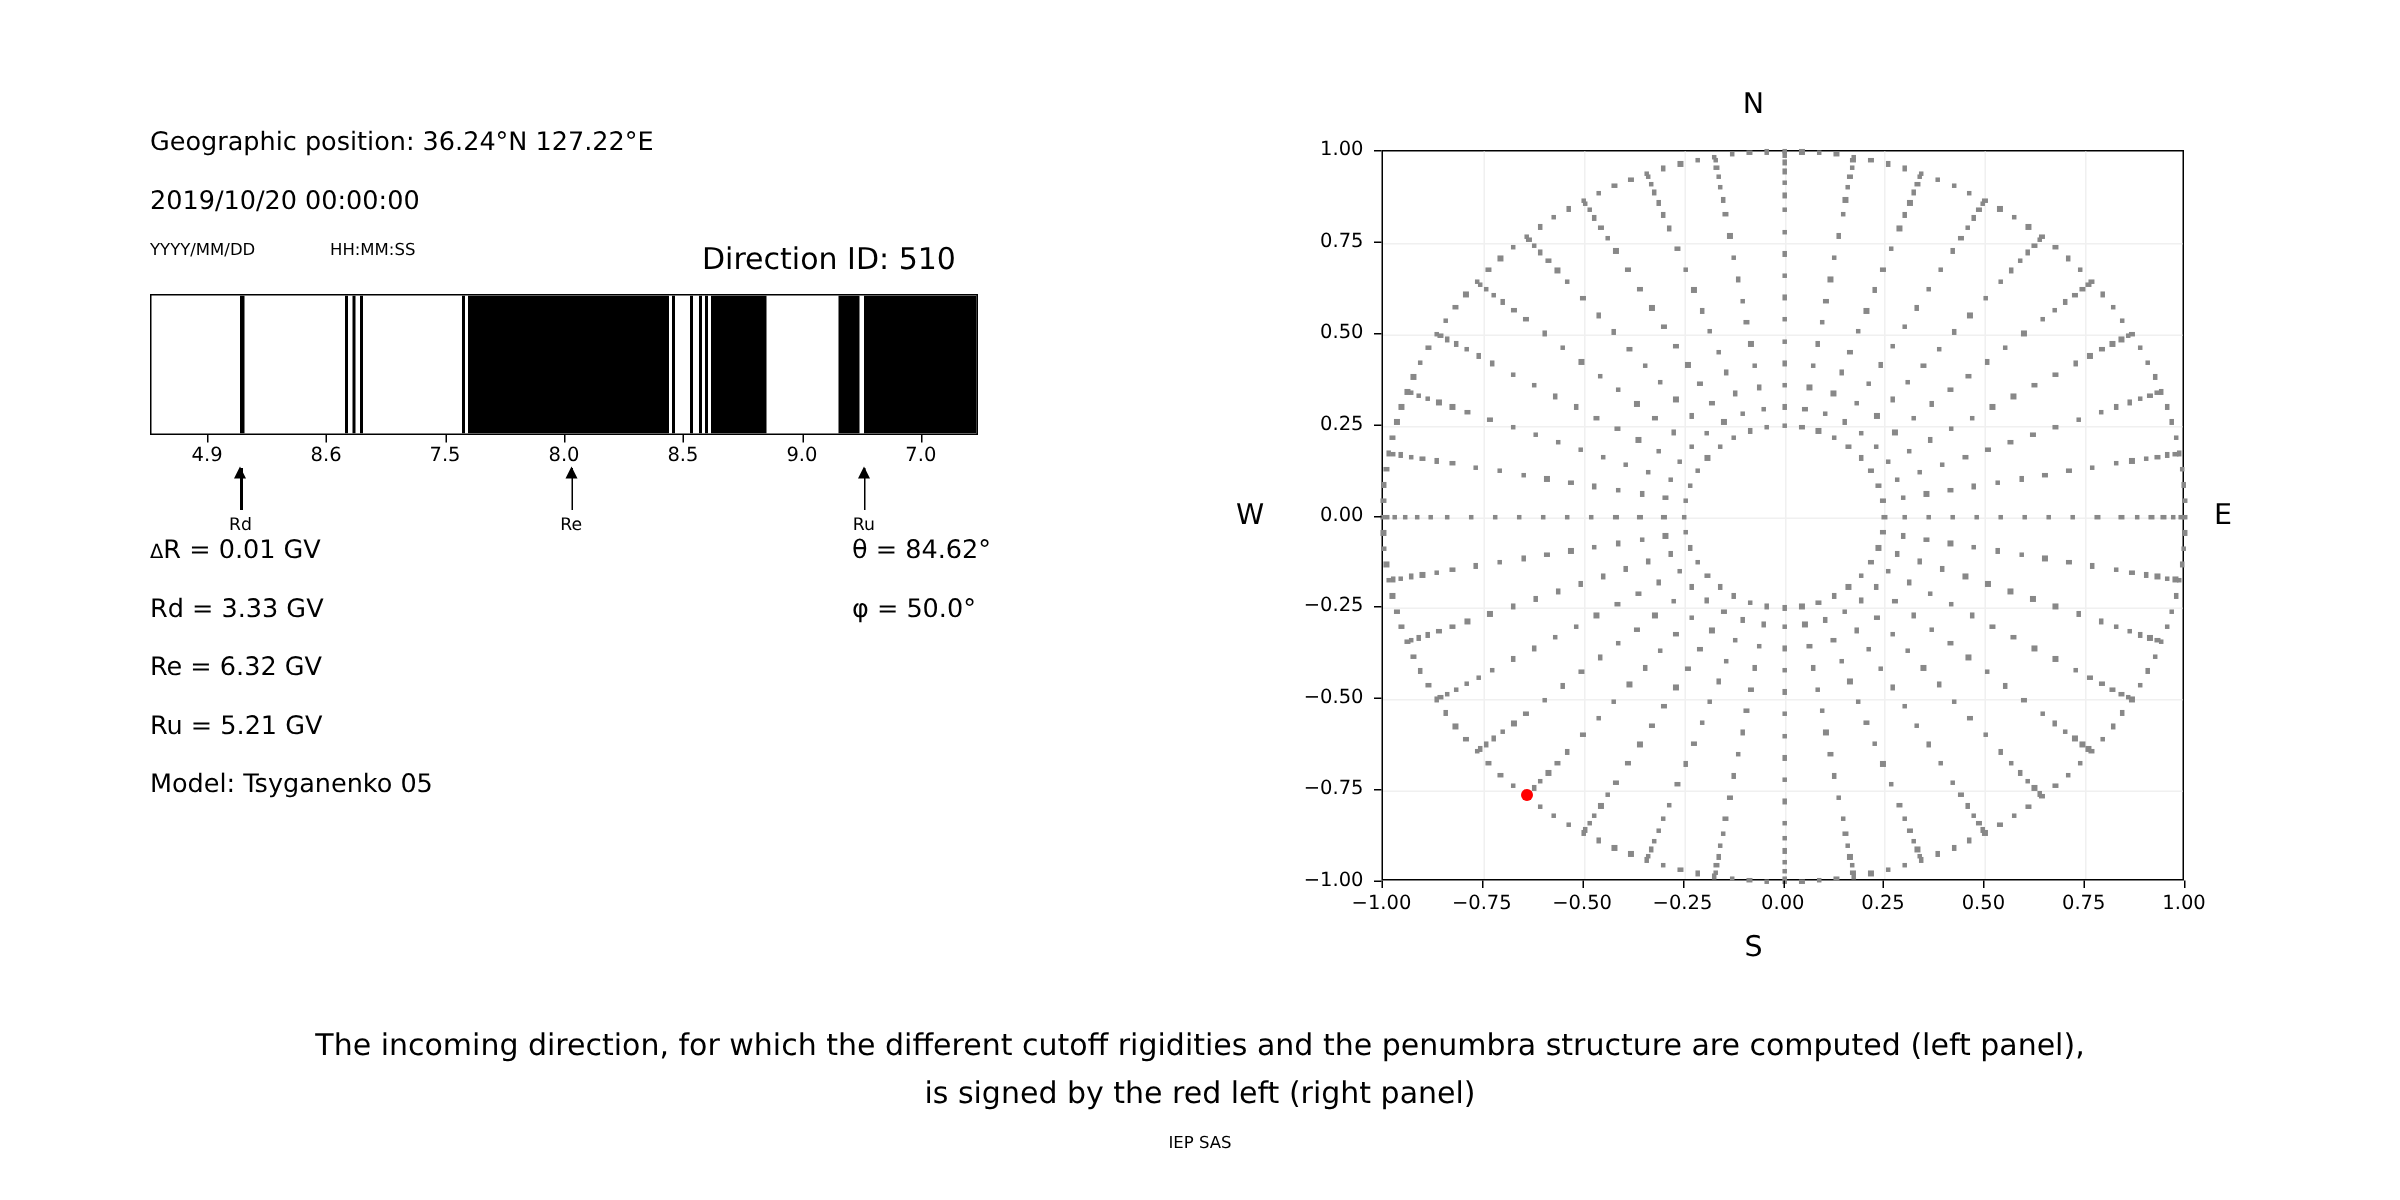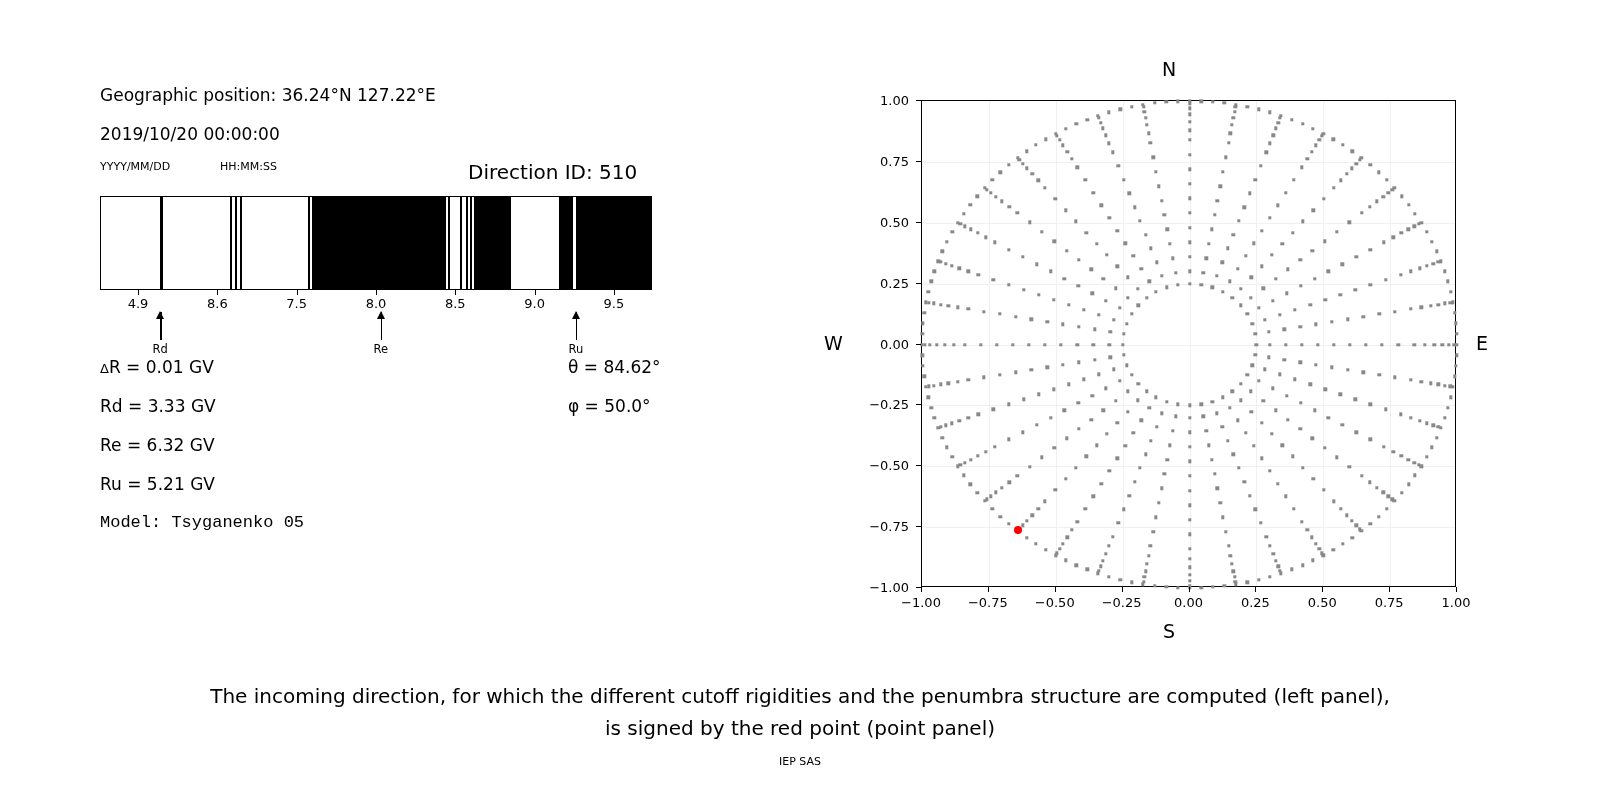--- a/index.html
+++ b/index.html
@@ -253,21 +253,21 @@
       <div class="rig-tick-label" style="left: 117.379px;">8.6</div>
       <div class="rig-tick" style="left: 196.69px;"></div>
       <div class="rig-tick-label" style="left: 196.69px;">7.5</div>
       <div class="rig-tick" style="left: 276px;"></div>
       <div class="rig-tick-label" style="left: 276px;">8.0</div>
       <div class="rig-tick" style="left: 355.31px;"></div>
       <div class="rig-tick-label" style="left: 355.31px;">8.5</div>
       <div class="rig-tick" style="left: 434.621px;"></div>
       <div class="rig-tick-label" style="left: 434.621px;">9.0</div>
       <div class="rig-tick" style="left: 513.931px;"></div>
-      <div class="rig-tick-label" style="left: 513.931px;">9.5</div>
+      <div class="rig-tick-label" style="left: 513.931px;">7.0</div>
       <div class="marker" style="left: 60.2759px; top: 22px;">
         <div class="shaft"></div>
         <div class="head"></div>
         <div class="mlabel">Rd</div>
       </div>
       <div class="marker" style="left: 280.759px; top: 22px;">
         <div class="shaft"></div>
         <div class="head"></div>
         <div class="mlabel">Re</div>
       </div>
@@ -277,21 +277,21 @@
         <div class="mlabel">Ru</div>
       </div>
     </div>
 
   <div class="param" style="left:100px; top:357px;">
     <span class="sub">Δ</span><span>R = 0.01 GV</span>
   </div>
   <div class="param" style="left:100px; top:396px;">Rd = 3.33 GV</div>
   <div class="param" style="left:100px; top:435px;">Re = 6.32 GV</div>
   <div class="param" style="left:100px; top:474px;">Ru = 5.21 GV</div>
-  <div class="param" style="left:100px; top:513px;font-family:Liberation Mono, monospace;">Model: Tsyganenko 05</div>
+  <div class="param" style="left:100px; top:513px;">Model: Tsyganenko 05</div>
 
   <div class="param" style="left:568px; top:357px;">θ = 84.62°</div>
   <div class="param" style="left:568px; top:396px;">φ = 50.0°</div>
 </div>
 
 <div id="right-panel">
   <div id="plot-frame">
       <div class="gridline-v" style="left: 66.875px;"></div>
       <div class="gridline-v" style="left: 133.75px;"></div>
       <div class="gridline-v" style="left: 200.625px;"></div>
@@ -1066,15 +1066,15 @@
     <div class="ax-tick-x" style="left: 562.25px; top: 587px;"></div>
     <div class="ax-label-x" style="left: 562.25px; top: 595px;">0.50</div>
     <div class="ax-tick-x" style="left: 629.125px; top: 587px;"></div>
     <div class="ax-label-x" style="left: 629.125px; top: 595px;">0.75</div>
     <div class="ax-tick-x" style="left: 696px; top: 587px;"></div>
     <div class="ax-label-x" style="left: 696px; top: 595px;">1.00</div>
   </div>
 
 <div id="caption">
   <div>The incoming direction, for which the different cutoff rigidities and the penumbra structure are computed (left panel),</div>
-  <div>is signed by the red point (point panel)</div>
+  <div>is signed by the red left (right panel)</div>
 </div>
 <div id="footer">IEP SAS</div>
 
 </body></html>

